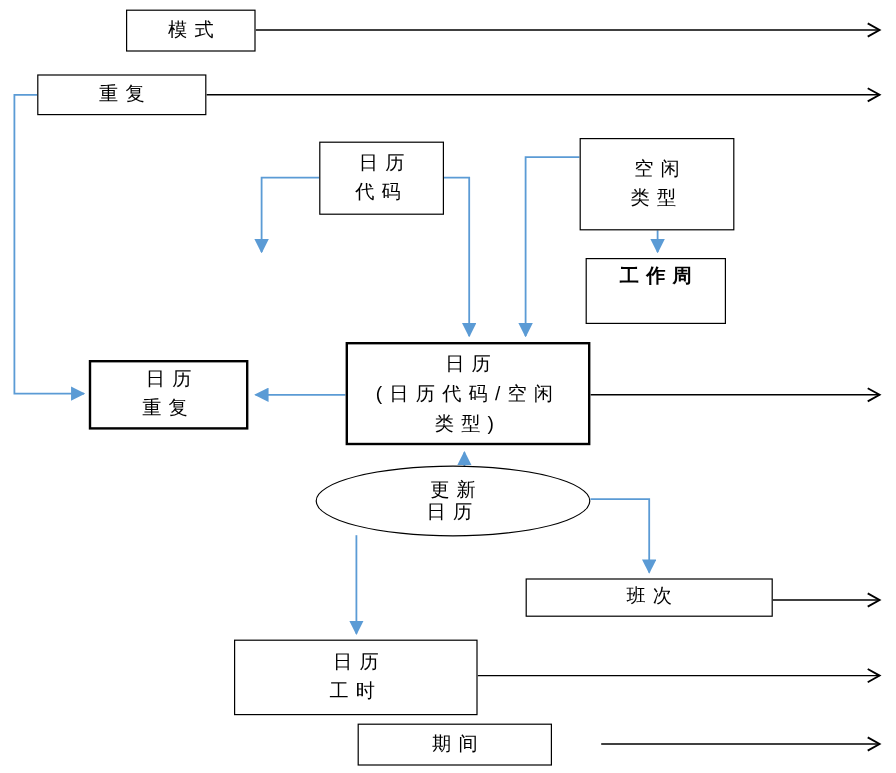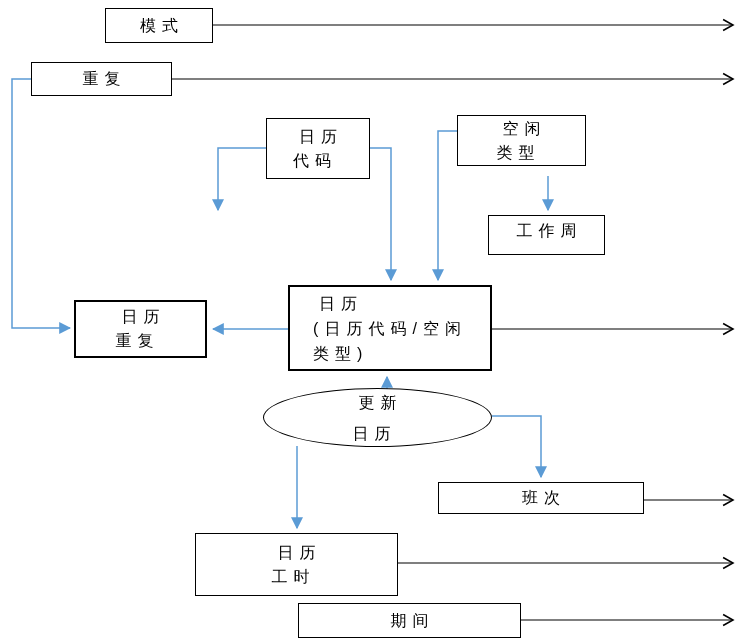--- a/index.html
+++ b/index.html
@@ -19,40 +19,40 @@
   .wires{position:absolute;left:0;top:0;}
   .wires .blue{fill:none;stroke:var(--connector);stroke-width:1.5;}
   .wires .black{fill:none;stroke:var(--line);stroke-width:1.2;}
   #arrow-blue path{fill:var(--connector);}
   #arrow-black path{fill:none;stroke:var(--line);stroke-width:1.4;}
   .node{
     position:absolute;box-sizing:border-box;
     background:var(--bg);
     border:1.5px solid var(--border);
     display:flex;align-items:center;justify-content:center;
-    text-align:left;color:#000;
+    text-align:center;color:#000;
     font-size:16px;line-height:24px;
     letter-spacing:6px;text-indent:6px;
     white-space:pre-line;
   }
   .node.thick{border-width:2px;}
   .node.align-top{align-items:flex-start;padding-top:3px;}
-  .node.ellipse{border-radius:50%;line-height:31px;}
+  .node.ellipse{border-radius:50%;line-height:19px;}
   #n-mode{left:105px;top:8px;width:108px;height:35px;}
   #n-repeat{left:31px;top:62px;width:141px;height:34px;}
   #n-calendar-code{left:266px;top:118px;width:104px;height:61px;}
-  #n-idle-type{left:457px;top:115px;width:129px;height:51px;}
+  #n-idle-type{left:483px;top:115px;width:129px;height:77px;}
   #n-non-working-day{left:150px;top:215px;width:135px;height:33px;}
-  #n-work-week{left:488px;top:215px;width:117px;height:40px;}
+  #n-work-week{left:488px;top:215px;width:117px;height:55px;font-weight:bold;}
   #n-calendar-repeat{left:74px;top:300px;width:133px;height:58px;}
   #n-calendar{left:288px;top:285px;width:204px;height:86px;line-height:25px;}
   #n-update-calendar{left:263px;top:388px;width:229px;height:59px;}
   #n-shift{left:438px;top:482px;width:206px;height:32px;}
   #n-calendar-hours{left:195px;top:533px;width:203px;height:63px;}
-  #n-period{left:298px;top:603px;width:223px;height:35px;}
+  #n-period{left:298px;top:603px;width:162px;height:35px;}
 </style>
 </head>
 <body>
 
 <div class="stage">
 
   <svg class="wires" width="747" height="644" viewBox="0 0 747 644">
     <defs>
       <marker id="arrow-blue" viewBox="0 0 10 10" refX="9" refY="5" markerWidth="8" markerHeight="8" orient="auto-start-reverse">
         <path d="M0,0 L10,5 L0,10 z"></path>

